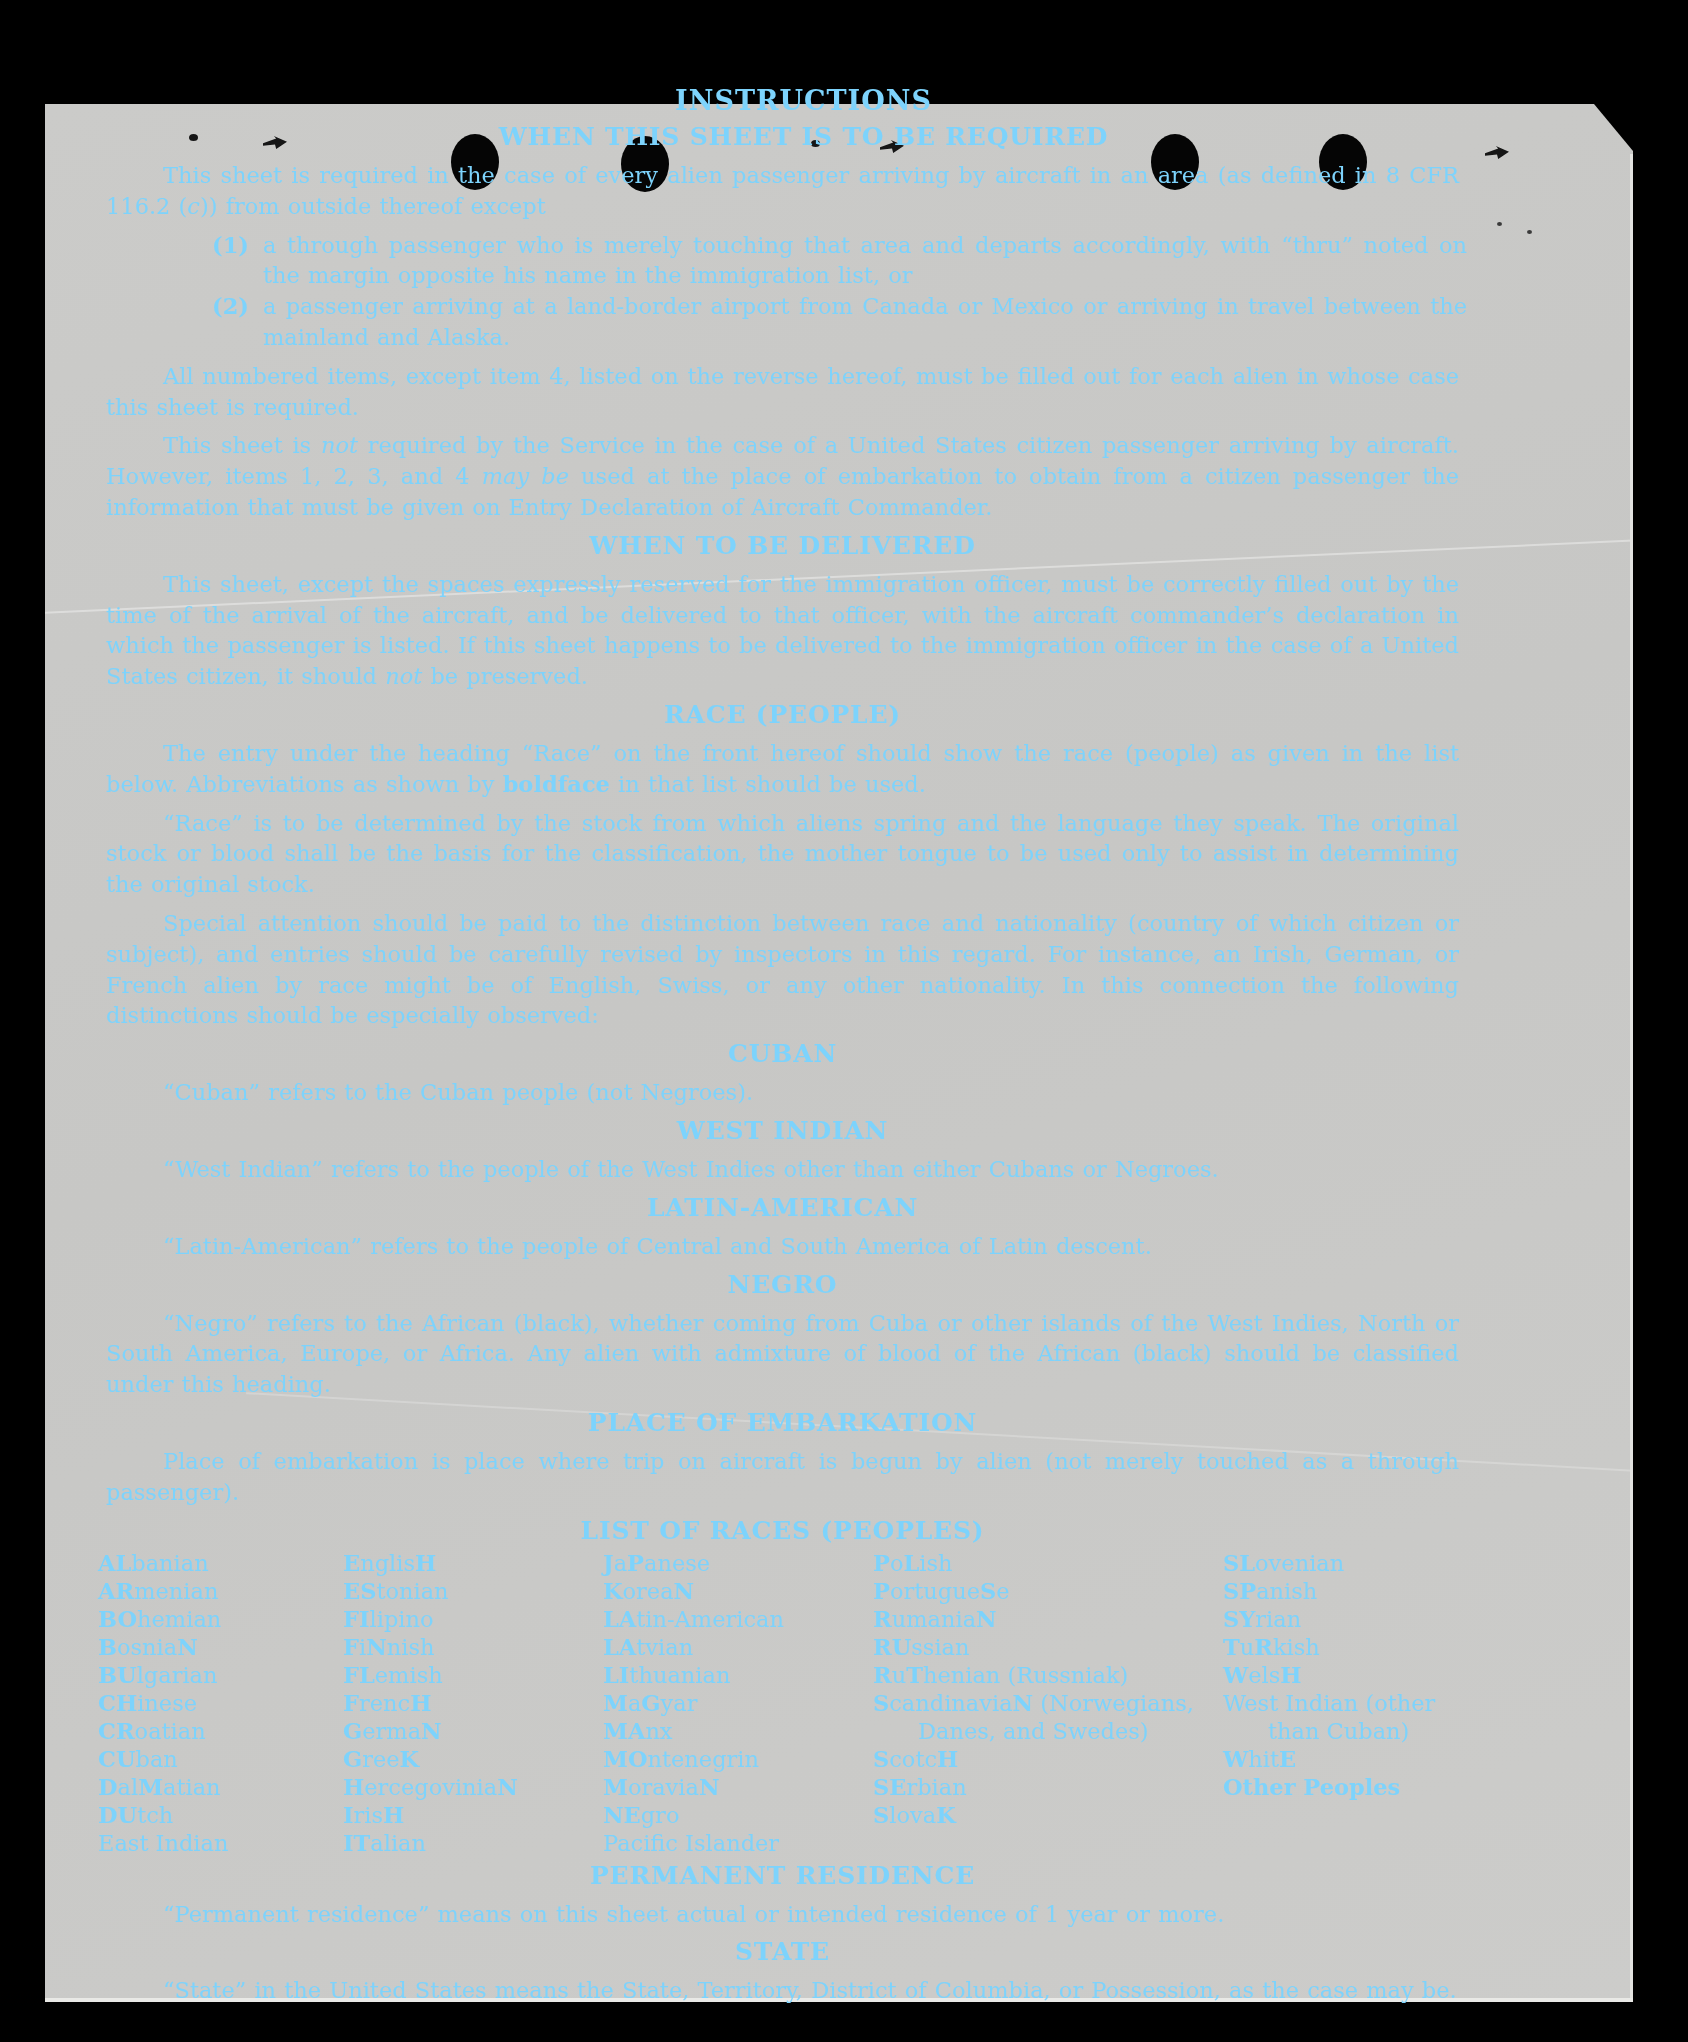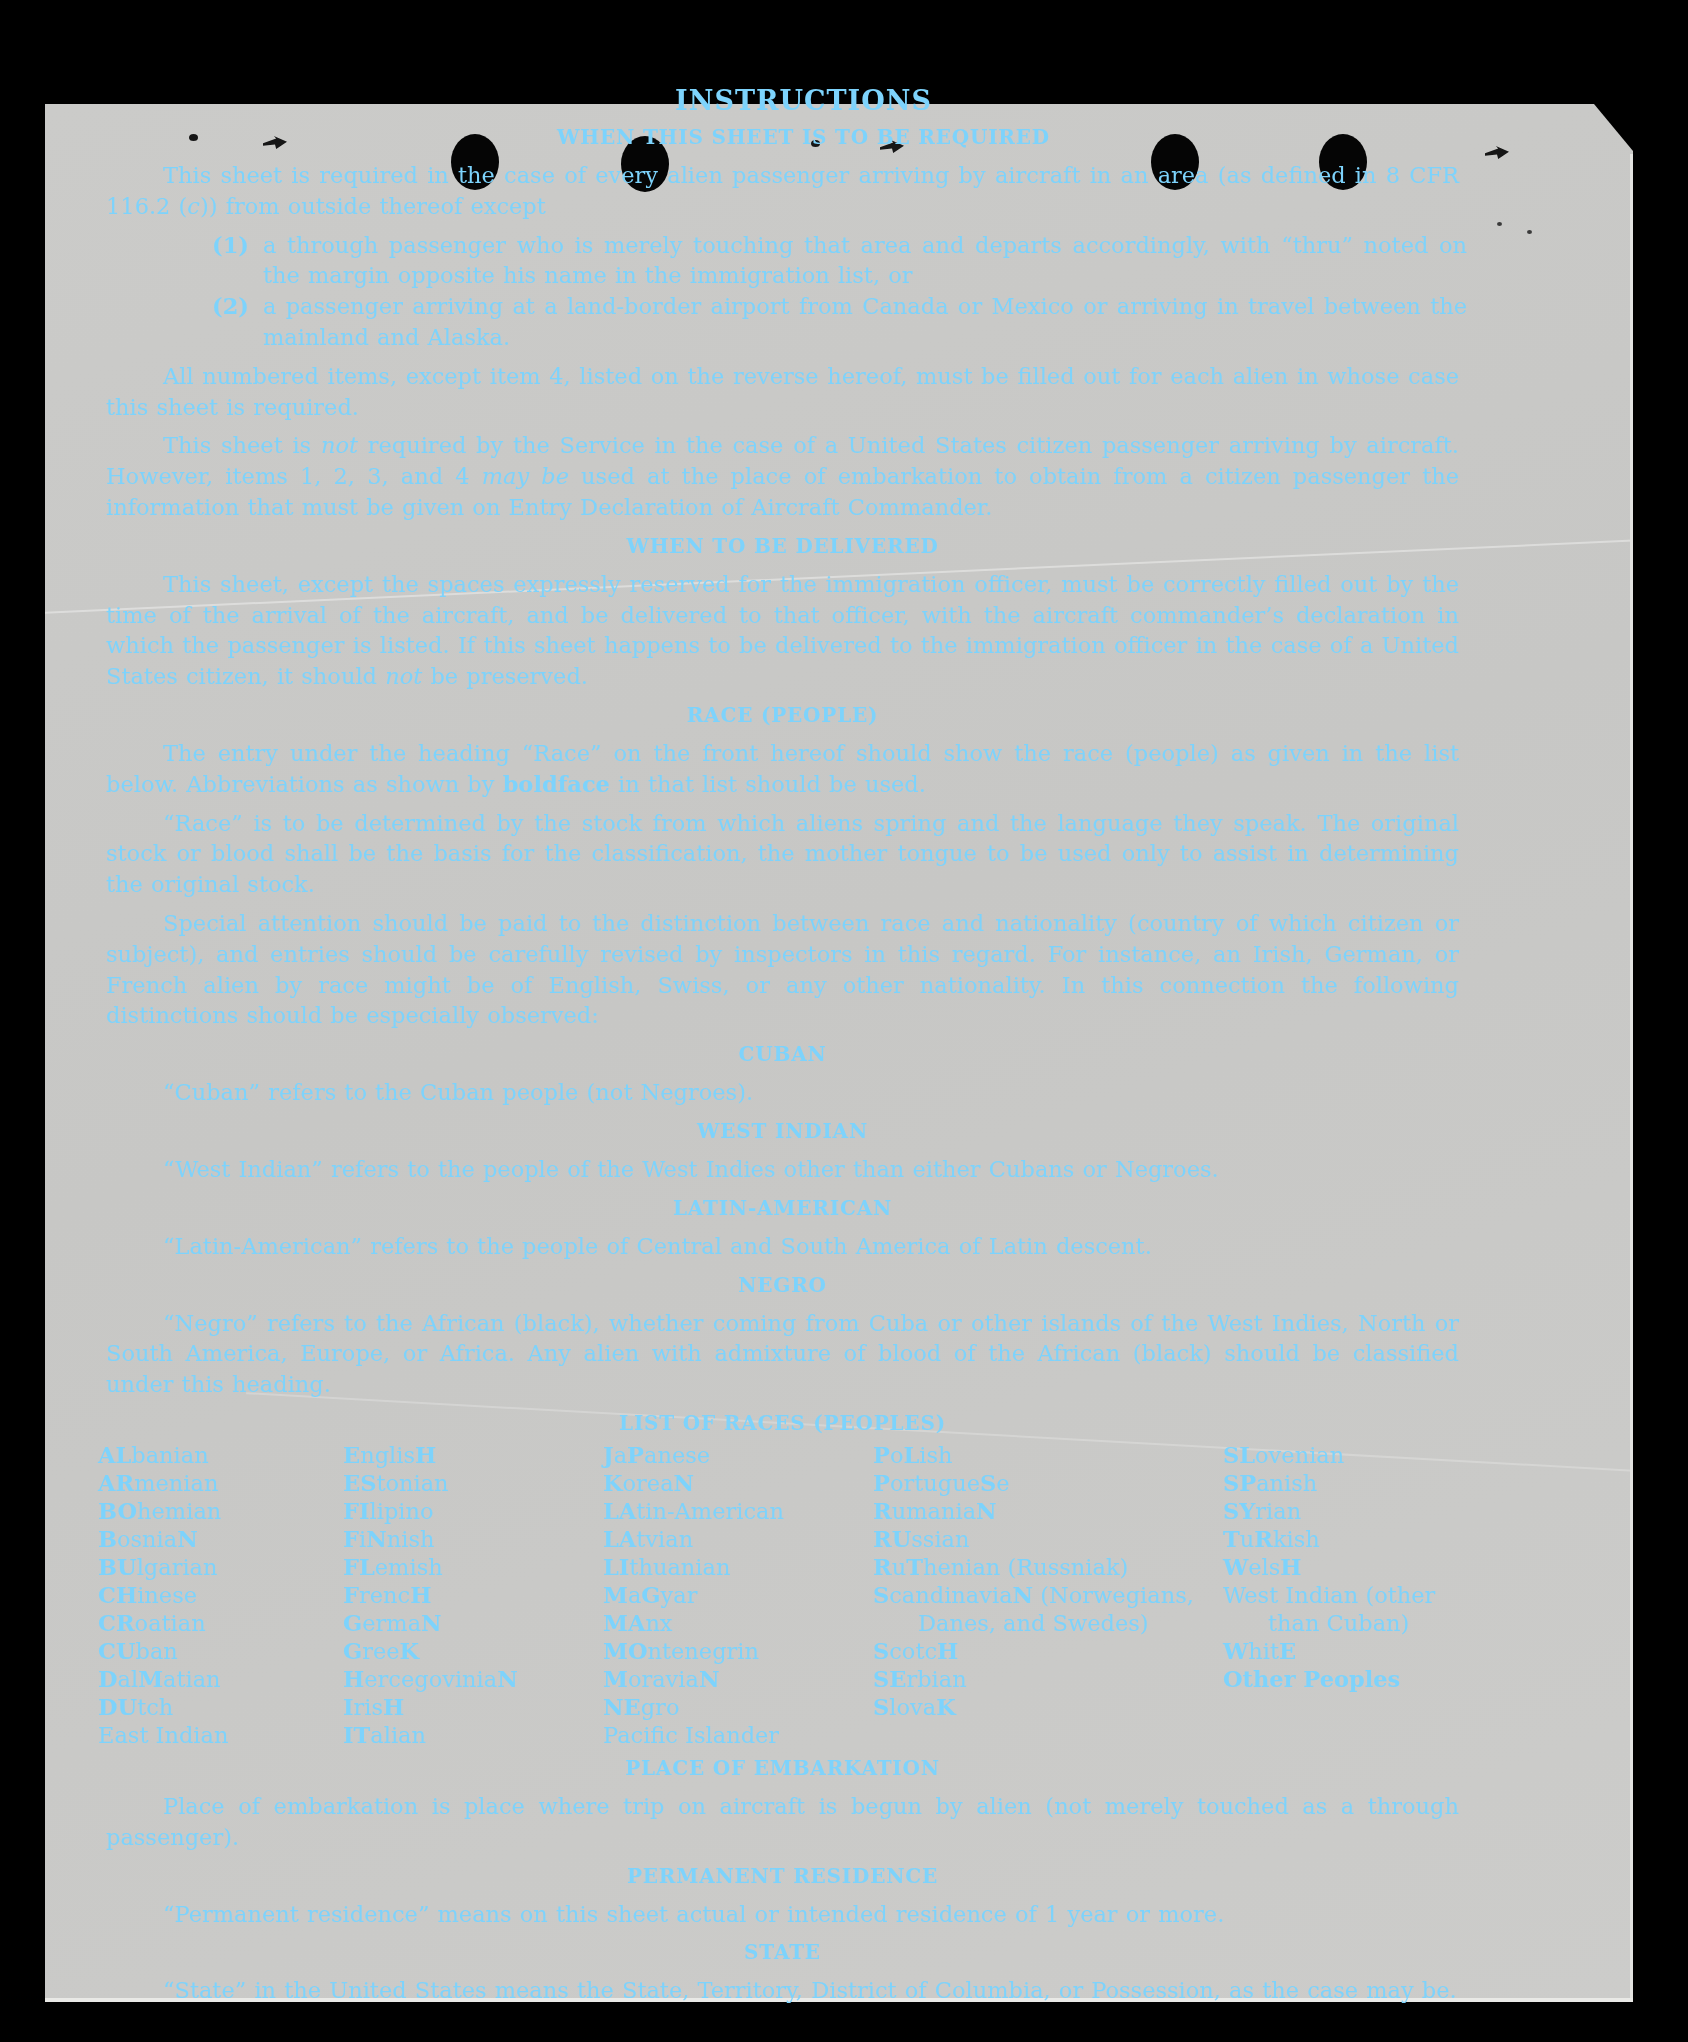--- a/index.html
+++ b/index.html
@@ -49,21 +49,21 @@
     position:absolute; left:98px; top:84px; width:1369px;
     color:#7dd3fc;
   }
   .title {
     font-size:27px; font-weight:bold; text-align:center;
     letter-spacing:1px; line-height:34px;
     position:relative; left:21px;
     margin:0 0 4px 0;
   }
   .subhead {
-    font-size:20px; font-weight:bold; text-align:center;
+    font-size:25px; font-weight:bold; text-align:center;
     letter-spacing:0.8px; line-height:30px;
     margin:4px 0 2px 0;
   }
   .subhead.shift { position:relative; left:21px; }
   .para {
     font-size:22.5px; line-height:30.8px;
     text-align:justify; text-indent:57px;
     margin:8px; word-spacing:1px;
   }
   .list-item {
@@ -154,20 +154,25 @@
     <div class="subhead">LATIN-AMERICAN</div>
     <div class="para">“Latin-American” refers to the people of Central and South America of Latin descent.</div>
   </div>
 
   <div>
     <div class="subhead">NEGRO</div>
     <div class="para">“Negro” refers to the African (black), whether coming from Cuba or other islands of the West Indies, North or South America, Europe, or Africa.  Any alien with admixture of blood of the African (black) should be classified under this heading.</div>
   </div>
 
   <div>
+    <div class="subhead">PLACE OF EMBARKATION</div>
+    <div class="para">Place of embarkation is place where trip on aircraft is begun by alien (not merely touched as a through passenger).</div>
+  </div>
+
+  <div>
     <div class="subhead">LIST OF RACES (PEOPLES)</div>
     <div class="races">
       <div class="race-col">
           <div class="race-item"><b>AL</b>banian</div>
           <div class="race-item"><b>AR</b>menian</div>
           <div class="race-item"><b>BO</b>hemian</div>
           <div class="race-item"><b>B</b>osnia<b>N</b></div>
           <div class="race-item"><b>BU</b>lgarian</div>
           <div class="race-item"><b>CH</b>inese</div>
           <div class="race-item"><b>CR</b>oatian</div>
@@ -220,25 +225,20 @@
           <div class="race-item"><b>T</b>u<b>R</b>kish</div>
           <div class="race-item"><b>W</b>els<b>H</b></div>
           <div class="race-item">West Indian (other than Cuban)</div>
           <div class="race-item"><b>W</b>hit<b>E</b></div>
           <div class="race-item"><b>Other Peoples</b></div>
         </div>
     </div>
   </div>
 
   <div>
-    <div class="subhead">PLACE OF EMBARKATION</div>
-    <div class="para">Place of embarkation is place where trip on aircraft is begun by alien (not merely touched as a through passenger).</div>
-  </div>
-
-  <div>
     <div class="subhead">PERMANENT RESIDENCE</div>
     <div class="para">“Permanent residence” means on this sheet actual or intended residence of 1 year or more.</div>
   </div>
 
   <div>
     <div class="subhead">STATE</div>
     <div class="para">“State” in the United States means the State, Territory, District of Columbia, or Possession, as the case may be.</div>
   </div>
 
 </div>

